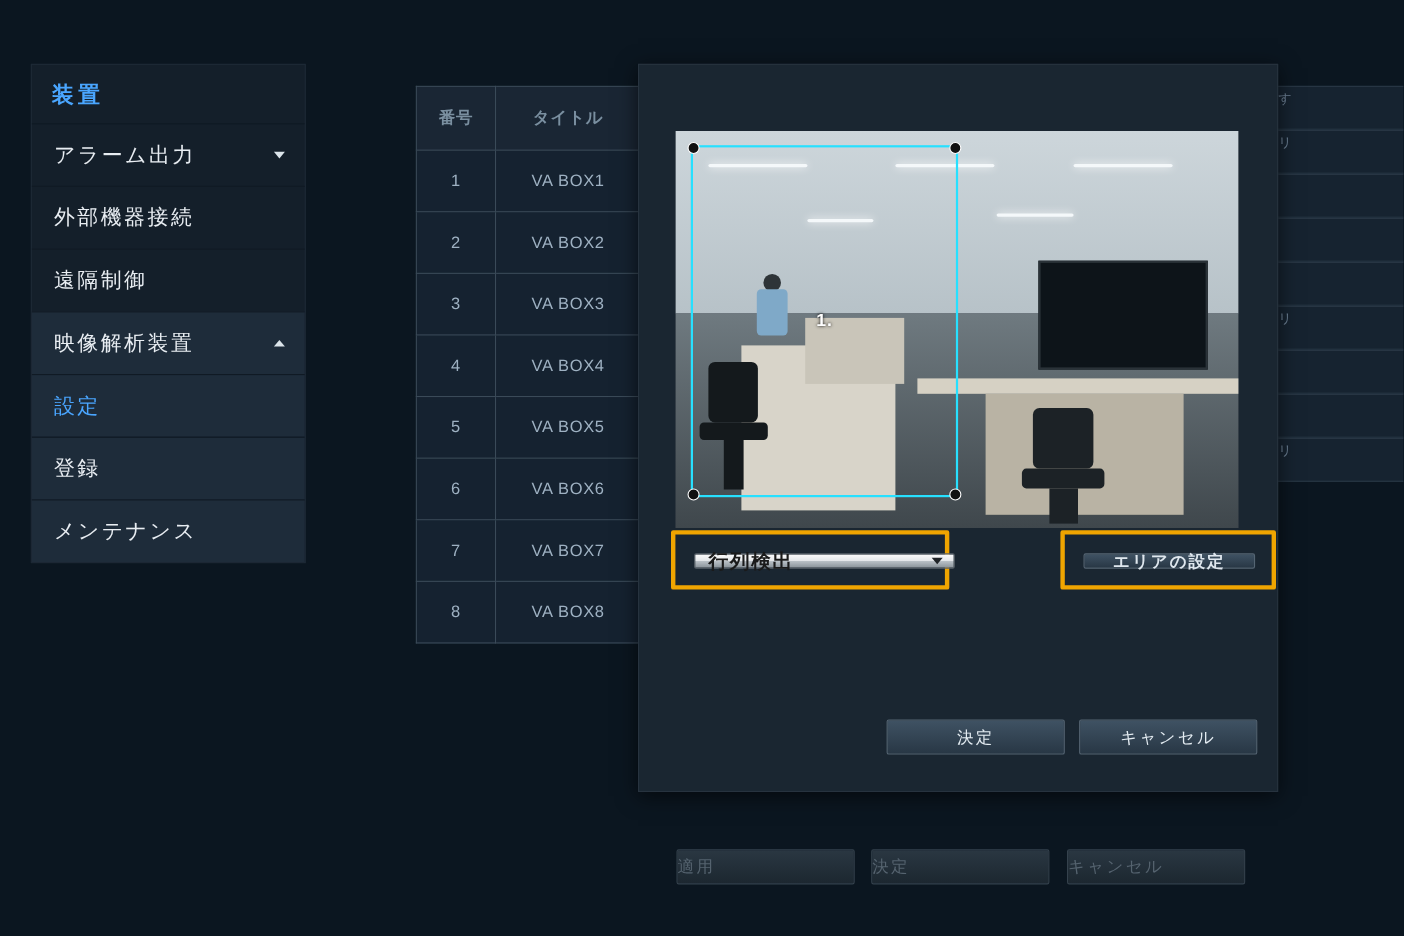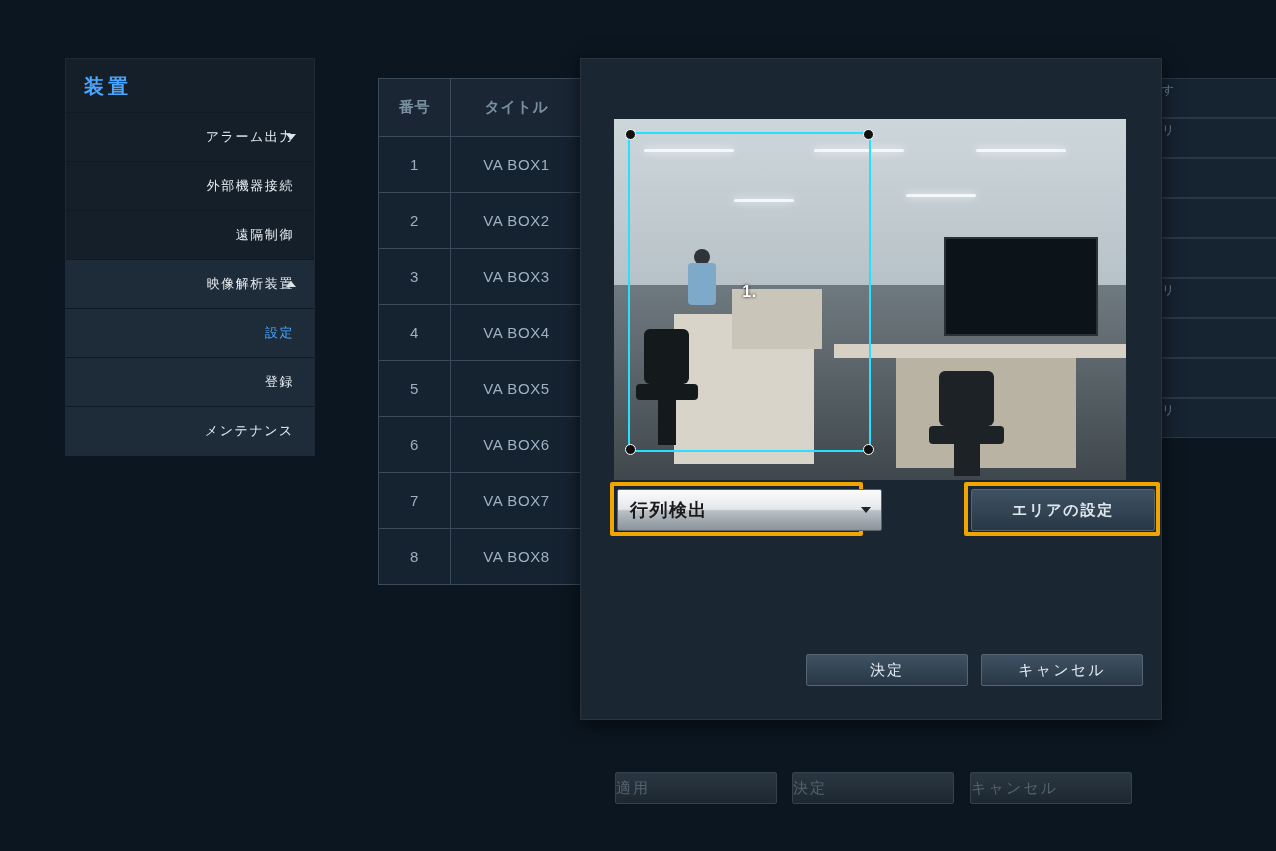--- a/index.html
+++ b/index.html
@@ -11,34 +11,32 @@
     letter-spacing:0.05em;
     -webkit-font-smoothing:antialiased;
   }
   .app{width:1276px;height:851px;position:relative;background:#0b1620;overflow:hidden;}
 
   
   .sidebar{
     position:absolute;left:28px;top:58px;width:248px;
     background:#141f2a;
     border:1px solid #1d2a36;
-    margin-left:37px;
   }
   .side-title{
     padding:14px 18px 12px;
     color:#4aa6ff;font-size:20px;font-weight:bold;letter-spacing:0.2em;
   }
   .side-item{
     position:relative;
     padding:15px 20px;
-    font-size:13px;color:#e8edf2;
+    font-size:19px;color:#e8edf2;
     border-top:1px solid #101a24;
     cursor:pointer;
     letter-spacing:0.12em;
-    text-align:right;
   }
   .side-item.expanded{background:#1e2c3a;}
   .side-item.sub{padding-left:20px;background:#1e2c3a;}
   .side-item.selected{color:#4aa6ff;}
   .chev{
     position:absolute;right:18px;top:50%;transform:translateY(-50%);
     width:0;height:0;
     border-left:5px solid transparent;border-right:5px solid transparent;
   }
   .chev.down{border-top:6px solid #dbe4ea;}
@@ -112,21 +110,21 @@
   .handle{position:absolute;width:9px;height:9px;border:1px solid #fff;background:#111;border-radius:50%;}
   .h-tl{left:-5px;top:-5px;} .h-tr{right:-5px;top:-5px;}
   .h-bl{left:-5px;bottom:-5px;} .h-br{right:-5px;bottom:-5px;}
   .region-label{
     position:absolute;left:50%;top:50%;transform:translate(-50%,-50%);
     color:#fff;font-weight:bold;font-size:16px;text-shadow:0 0 3px #000;
   }
 
   
   .hl{
-    position:absolute;border:4px solid #f0a500;border-radius:2px;padding:3px;
+    position:absolute;border:4px solid #f0a500;border-radius:2px;padding:17px;
     box-sizing:border-box;
   }
   .hl.left{left:29px;top:423px;width:253px;height:54px;}
   .hl.right{left:383px;top:423px;width:196px;height:54px;}
   .dropdown{
     position:relative;width:100%;height:100%;
     background:linear-gradient(#fbfbfb 0%,#e4e7ea 48%,#b9c0c6 52%,#8b949b 100%);
     border:1px solid #5a636b;border-radius:2px;
     color:#1a1a1a;font-size:18px;font-weight:bold;
     display:flex;align-items:center;padding:0 12px;letter-spacing:0.08em;

